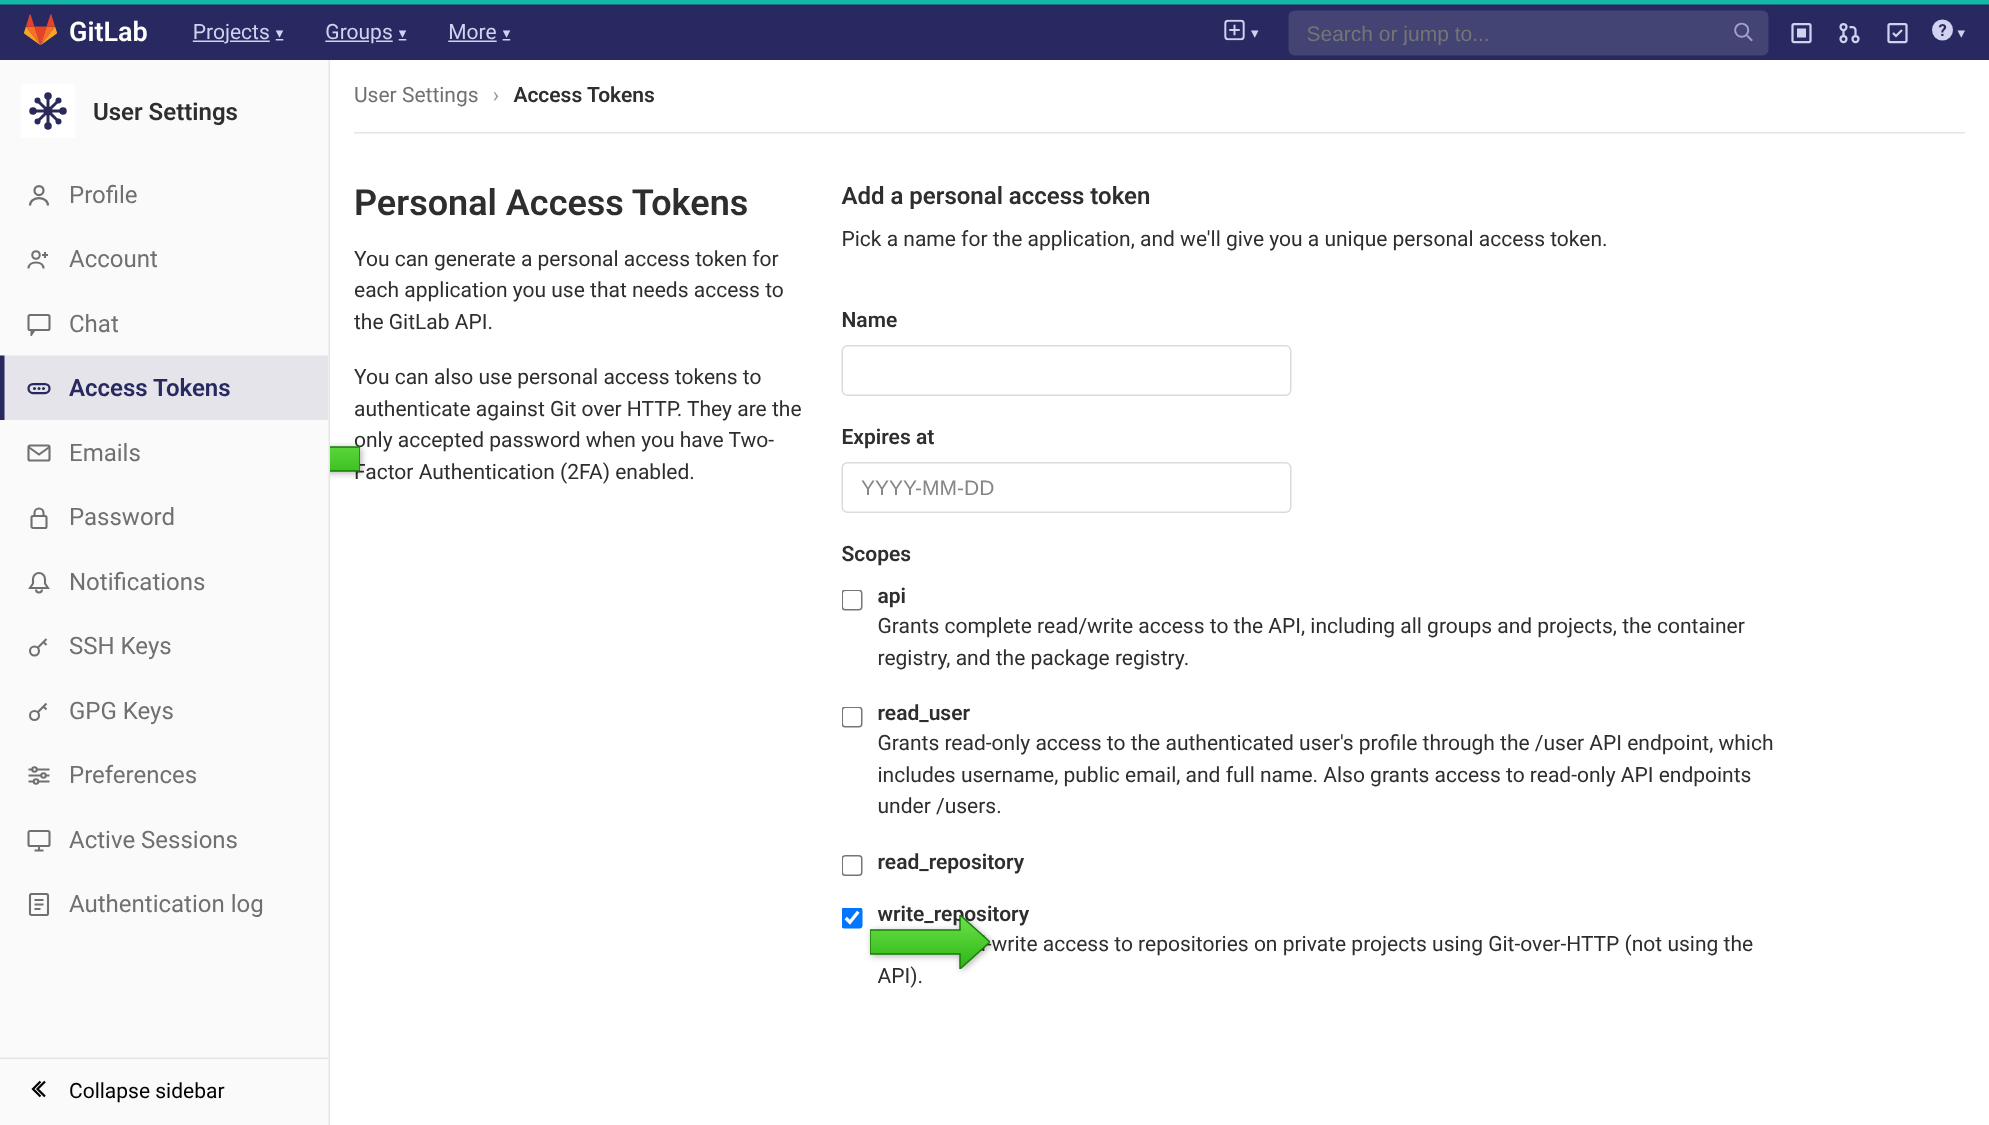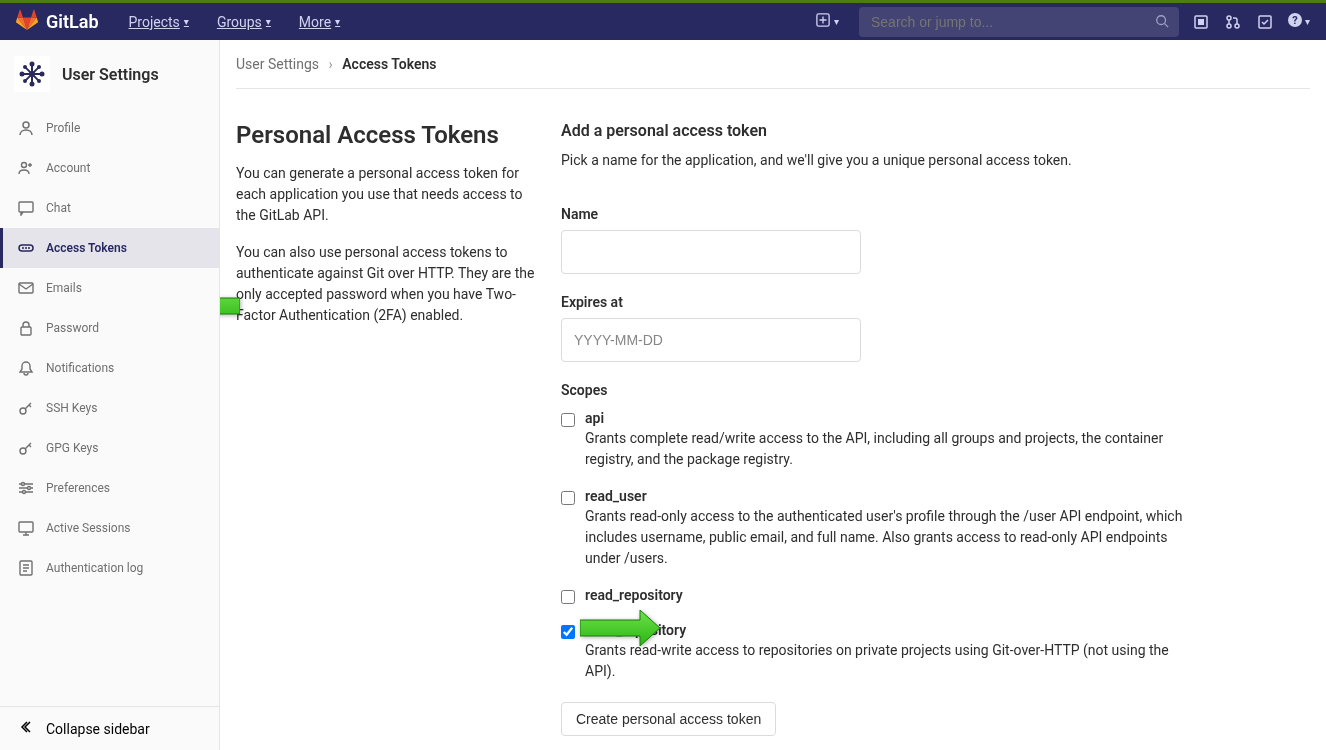--- a/index.html
+++ b/index.html
@@ -1,55 +1,55 @@
 <!DOCTYPE html>
 <html><head>
 <meta charset="utf-8">
 <style>
 * { box-sizing: border-box; margin: 0; padding: 0; }
 body { font-family: -apple-system, BlinkMacSystemFont, "Segoe UI", Roboto, sans-serif; font-size: 14px; color: #2e2e2e; background: #fff; }
-.topbar { height: 40px; background: #292961; display: flex; align-items: center; padding: 0 16px; color: #d1d1f0; border-top: 3px solid #4d7c0f; }
+.topbar { height: 40px; background: #292961; display: flex; align-items: center; padding: 0 16px; color: #d1d1f0; border-top: 3px solid #14b8a6; }
 .topbar-left { display: flex; align-items: center; gap: 8px; }
 .logo-wrap { display: flex; align-items: center; gap: 8px; margin-right: 12px; }
 .logo-text { color: #fff; font-size: 18px; font-weight: 600; }
 .nav-item { display: flex; align-items: center; gap: 4px; padding: 6px 10px; color: #d1d1f0; cursor: pointer; font-size: 14px; text-decoration: underline; }
 .chevron-down { font-size: 10px; }
 .topbar-right { margin-left: auto; display: flex; align-items: center; gap: 12px; }
 .plus-btn { display: flex; align-items: center; gap: 4px; padding: 4px 8px; cursor: pointer; }
 .search-box { width: 320px; height: 30px; background: rgba(255,255,255,0.12); border: none; border-radius: 4px; padding: 0 32px 0 12px; color: #fff; font-size: 14px; position: relative; }
 .search-wrap { position: relative; }
 .search-icon { position: absolute; right: 10px; top: 7px; color: #a0a0c8; }
 .topbar-icon { width: 20px; height: 20px; display: flex; align-items: center; justify-content: center; cursor: pointer; color: #d1d1f0; }
 .help-wrap { display: flex; align-items: center; gap: 2px; }
 
 .layout { display: flex; height: calc(100vh - 40px); }
 .sidebar { width: 220px; background: #fafafa; border-right: 1px solid #e5e5e5; display: flex; flex-direction: column; }
 .sidebar-header { display: flex; align-items: center; gap: 12px; padding: 16px 14px; }
 .avatar-icon { width: 36px; height: 36px; border-radius: 4px; display:flex; align-items:center; justify-content:center; }
 .sidebar-title { font-size: 16px; font-weight: 600; color: #2e2e2e; }
 .sidebar-items { flex: 1; overflow-y: auto; }
-.sidebar-item { display: flex; align-items: center; gap: 12px; padding: 12px 18px; color: #707070; cursor: pointer; font-size: 12px; }
+.sidebar-item { display: flex; align-items: center; gap: 12px; padding: 12px 18px; color: #707070; cursor: pointer; font-size: 16px; }
 .sidebar-item.active { background: #e4e4ea; color: #292961; font-weight: 600; border-left: 3px solid #292961; padding-left: 15px; }
 .sidebar-item .icon { width: 16px; height: 16px; flex-shrink: 0; display:flex; align-items:center; justify-content:center; }
 .sidebar-footer { border-top: 1px solid #e5e5e5; padding: 12px 18px; display: flex; align-items: center; gap: 12px; color: #000000; cursor: pointer; }
 
 .main { flex: 1; padding: 0 16px; overflow-y: auto; position: relative; }
 .breadcrumb { padding: 16px 0; font-size: 14px; color: #707070; border-bottom: 1px solid #e5e5e5; margin: 0 0 24px 0; }
 .breadcrumb .sep { margin: 0 6px; color: #999; }
 .breadcrumb .current { color: #2e2e2e; font-weight: 600; }
 .content-row { display: flex; gap: 25px; padding: 8px 0; }
 .left-col { width: 300px; flex-shrink: 0; }
 .left-col h1 { font-size: 24px; font-weight: 600; margin-bottom: 14px; }
 .left-col p { font-size: 14px; color: #2e2e2e; line-height: 1.5; margin-bottom: 16px; }
 .right-col { flex: 1; max-width: 640px; }
 .right-col h3 { font-size: 16px; font-weight: 600; margin-bottom: 10px; }
 .right-col .intro { font-size: 14px; margin-bottom: 35px; line-height: 1.5; }
 .form-group { margin-bottom: 20px; }
 .form-label { display: block; font-weight: 600; font-size: 14px; margin-bottom: 8px; }
-.form-input { width: 300px; height: 44px; border: 1px solid #dbdbdb; border-radius: 4px; padding: 0 12px; font-size: 14px; }
+.form-input { width: 300px; height: 34px; border: 1px solid #dbdbdb; border-radius: 4px; padding: 0 12px; font-size: 14px; }
 .form-input::placeholder { color: #868686; }
 .scopes-title { font-weight: 600; font-size: 14px; margin-bottom: 12px; }
 .scope-item { display: flex; gap: 10px; margin-bottom: 18px; }
 .scope-check { width: 14px; height: 14px; margin-top: 3px; flex-shrink: 0; cursor: pointer; }
 .scope-body { flex: 1; }
 .scope-name { font-weight: 600; font-size: 14px; }
 .scope-desc { font-size: 14px; color: #2e2e2e; line-height: 1.5; margin-top: 2px; }
 .create-btn { border: 1px solid #dbdbdb; background: #fff; padding: 8px 14px; border-radius: 4px; font-size: 14px; color: #2e2e2e; cursor: pointer; }
 
 .arrow { position: absolute; z-index: 10; }
@@ -339,21 +339,20 @@
               <div class="scope-item">
                 <input type="checkbox" class="scope-check" checked="" style="">
                 <div class="scope-body">
                   <div class="scope-name">write_repository</div>
                   <div class="scope-desc">Grants read-write access to repositories on private projects using Git-over-HTTP (not using the API).</div>
                 </div>
               </div>
             </div>
         </div>
 
-        <button class="create-btn">Create personal access token</button>
       </div>
     </div>
 
     <div class="arrow" style="left:-60px; top:248px;">
       <svg width="80" height="36" viewBox="0 0 80 36">
           <defs>
             <linearGradient id="g1" x1="0" y1="0" x2="0" y2="1">
               <stop offset="0" stop-color="#6de24a"></stop>
               <stop offset="1" stop-color="#2bb514"></stop>
             </linearGradient>

